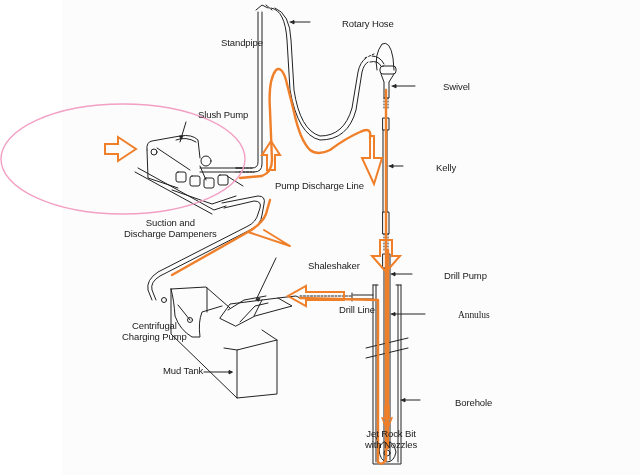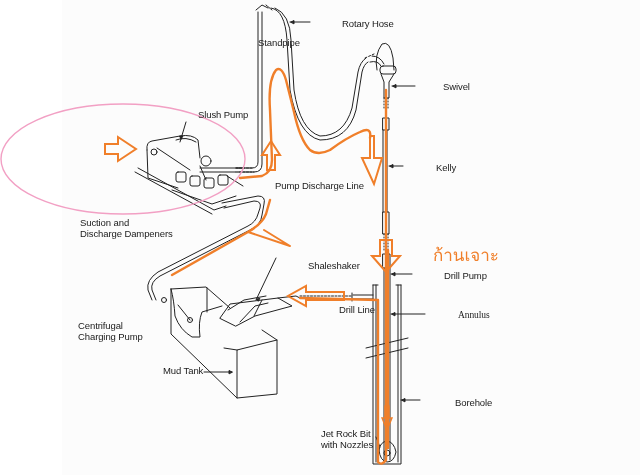--- a/index.html
+++ b/index.html
@@ -1,20 +1,20 @@
 <!DOCTYPE html>
 <html><head>
 <meta charset="utf-8">
 <style>
   html, body { margin: 0; padding: 0; background: #ffffff; }
   body { width: 640px; height: 475px; overflow: hidden; position: relative; font-family: "Liberation Sans", sans-serif; }
-  #stage { position: absolute; left: 0; top: 0; width: 640px; height: 475px; }
+  #stage { position: absolute; left: 0; top: 0; width: 640px; height: 475px; text-align: center; }
   .panel { position: absolute; left: 62px; top: 0; width: 578px; height: 475px; background: #fcfcfc; }
   .lbl { position: absolute; font-family: "Liberation Sans", sans-serif; font-size: 9.5px; color: #1a1a1a; line-height: 11px; white-space: nowrap; letter-spacing: -0.1px; }
-  .lbl2 { white-space: pre; }
+  .lbl2 { white-space: pre; margin-left: 44px; }
   .ann-en { position: absolute; font-family: "Liberation Sans", sans-serif; font-size: 18px; color: #f07f2a; line-height: 20px; white-space: nowrap; }
   .ann-th { position: absolute; font-family: "DejaVu Sans", sans-serif; font-size: 17px; color: #f07f2a; line-height: 20px; white-space: nowrap; }
   svg { position: absolute; left: 0; top: 0; }
 </style>
 </head>
 <body>
 
 <div id="stage">
   <div class="panel"></div>
 
@@ -164,32 +164,31 @@
 
       <path d="M380 240 L380 256 L372 256 L386 272 L400 256 L392 256 L392 240 Z"></path>
 
       <path d="M344 292 L306 292 L306 286 L288 296 L306 306 L306 300 L344 300 Z"></path>
 
       <path d="M385 406 L385 418 L382 418 L387 430 L392 418 L389 418 L389 406 Z" stroke-width="1.4"></path>
     </g>
   </svg>
 
   <div class="lbl" style="left:342px; top:18px;">Rotary Hose</div>
-  <div class="lbl" style="left:221px; top:37px;margin-left:37px;">Standpipe</div>
+  <div class="lbl" style="left:221px; top:37px;">Standpipe</div>
   <div class="lbl" style="left:443px; top:81px;">Swivel</div>
   <div class="lbl" style="left:198px; top:109px;">Slush Pump</div>
   <div class="lbl" style="left:436px; top:162px;">Kelly</div>
   <div class="lbl" style="left:275px; top:180px;">Pump Discharge Line</div>
   <div class="lbl lbl2" style="left:80px; top:217px;">Suction and
 Discharge Dampeners</div>
   <div class="lbl" style="left:308px; top:260px;">Shaleshaker</div>
   <div class="lbl" style="left:444px; top:270px;">Drill Pump</div>
   <div class="lbl lbl2" style="left:78px; top:320px;">Centrifugal
 Charging Pump</div>
   <div class="lbl" style="left:339px; top:304px;">Drill Line</div>
   <div class="lbl" style="left:458px; top:310px;font-family:Liberation Serif, serif;">Annulus</div>
   <div class="lbl" style="left:163px; top:365px;">Mud Tank</div>
   <div class="lbl" style="left:455px; top:397px;">Borehole</div>
   <div class="lbl lbl2" style="left:321px; top:428px;">Jet Rock Bit
 with Nozzles</div>
 
-  <div class="ann-th" style="left:433px; top:245px;">ก้านเจาะ</div>
 </div>
 
 </body></html>

